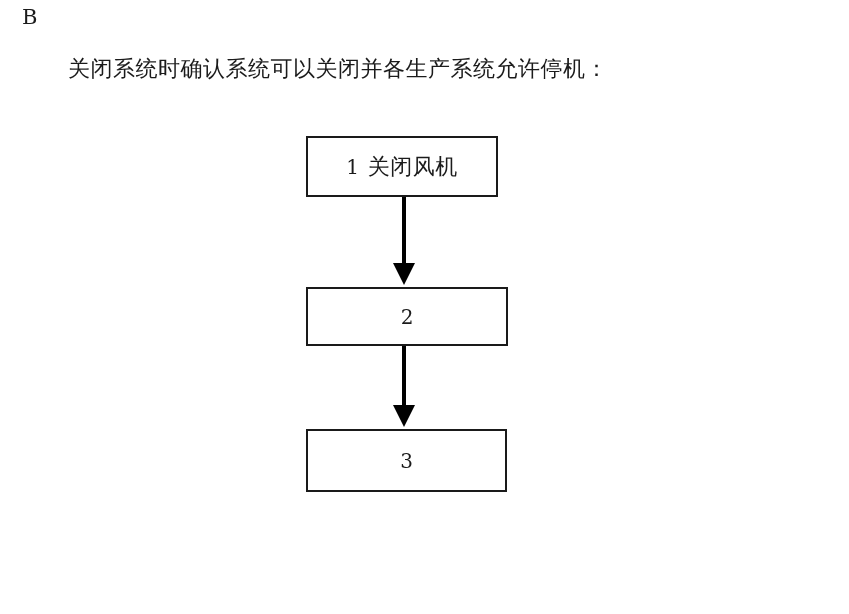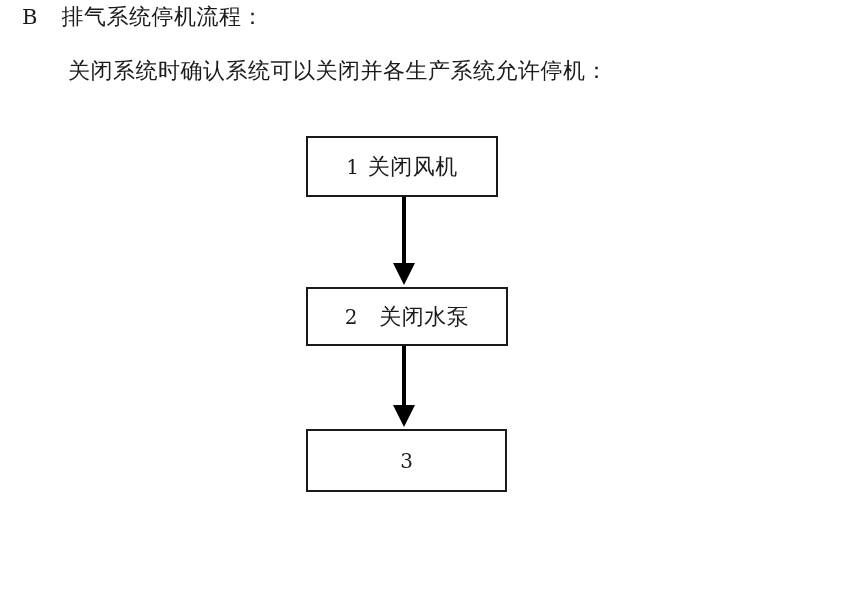--- a/index.html
+++ b/index.html
@@ -37,21 +37,21 @@
     font-size: 22px;
     line-height: 30px;
     margin-left: 24px;
     letter-spacing: 0.5px;
     color: #1b1b1b;
   }
   .heading-line-2 {
     position: absolute;
     left: 68px;
     top: 55px;
-    font-family: Liberation Sans, sans-serif;
+    font-family: Liberation Mono, monospace;
     font-size: 22px;
     line-height: 32px;
     letter-spacing: 0.5px;
     white-space: nowrap;
     color: #1b1b1b;
   }
 
   
   .flowchart {
     position: absolute;
@@ -96,21 +96,20 @@
   #arrow-1 { left: 392px; top: 197px; width: 24px; height: 90px; }
   #arrow-2 { left: 392px; top: 346px; width: 24px; height: 83px; }
 
   .flow-arrow svg { display: block; }
 </style>
 </head>
 <body>
 
 <div class="heading-line-1">
   <span class="section-letter">B</span>
-  <span class="heading-title">排气系统停机流程：</span>
 </div>
 
 <div class="heading-line-2">关闭系统时确认系统可以关闭并各生产系统允许停机：</div>
 
 <div class="flowchart">
 
   <div class="flow-box" id="box-1">
     <div class="flow-box-inner">
       <span class="flow-box-num">1</span>
       <span class="flow-box-label">关闭风机</span>
@@ -120,21 +119,20 @@
   <div class="flow-arrow" id="arrow-1">
     <svg width="24" height="90" viewBox="0 0 24 90" xmlns="http://www.w3.org/2000/svg">
       <rect x="10" y="0" width="4" height="68" fill="#000000"></rect>
       <polygon points="1,66 23,66 12,88" fill="#000000"></polygon>
     </svg>
   </div>
 
   <div class="flow-box" id="box-2">
     <div class="flow-box-inner">
       <span class="flow-box-num">2</span>
-      <span class="flow-box-label">关闭水泵</span>
     </div>
   </div>
 
   <div class="flow-arrow" id="arrow-2">
     <svg width="24" height="83" viewBox="0 0 24 83" xmlns="http://www.w3.org/2000/svg">
       <rect x="10" y="0" width="4" height="61" fill="#000000"></rect>
       <polygon points="1,59 23,59 12,81" fill="#000000"></polygon>
     </svg>
   </div>
 

